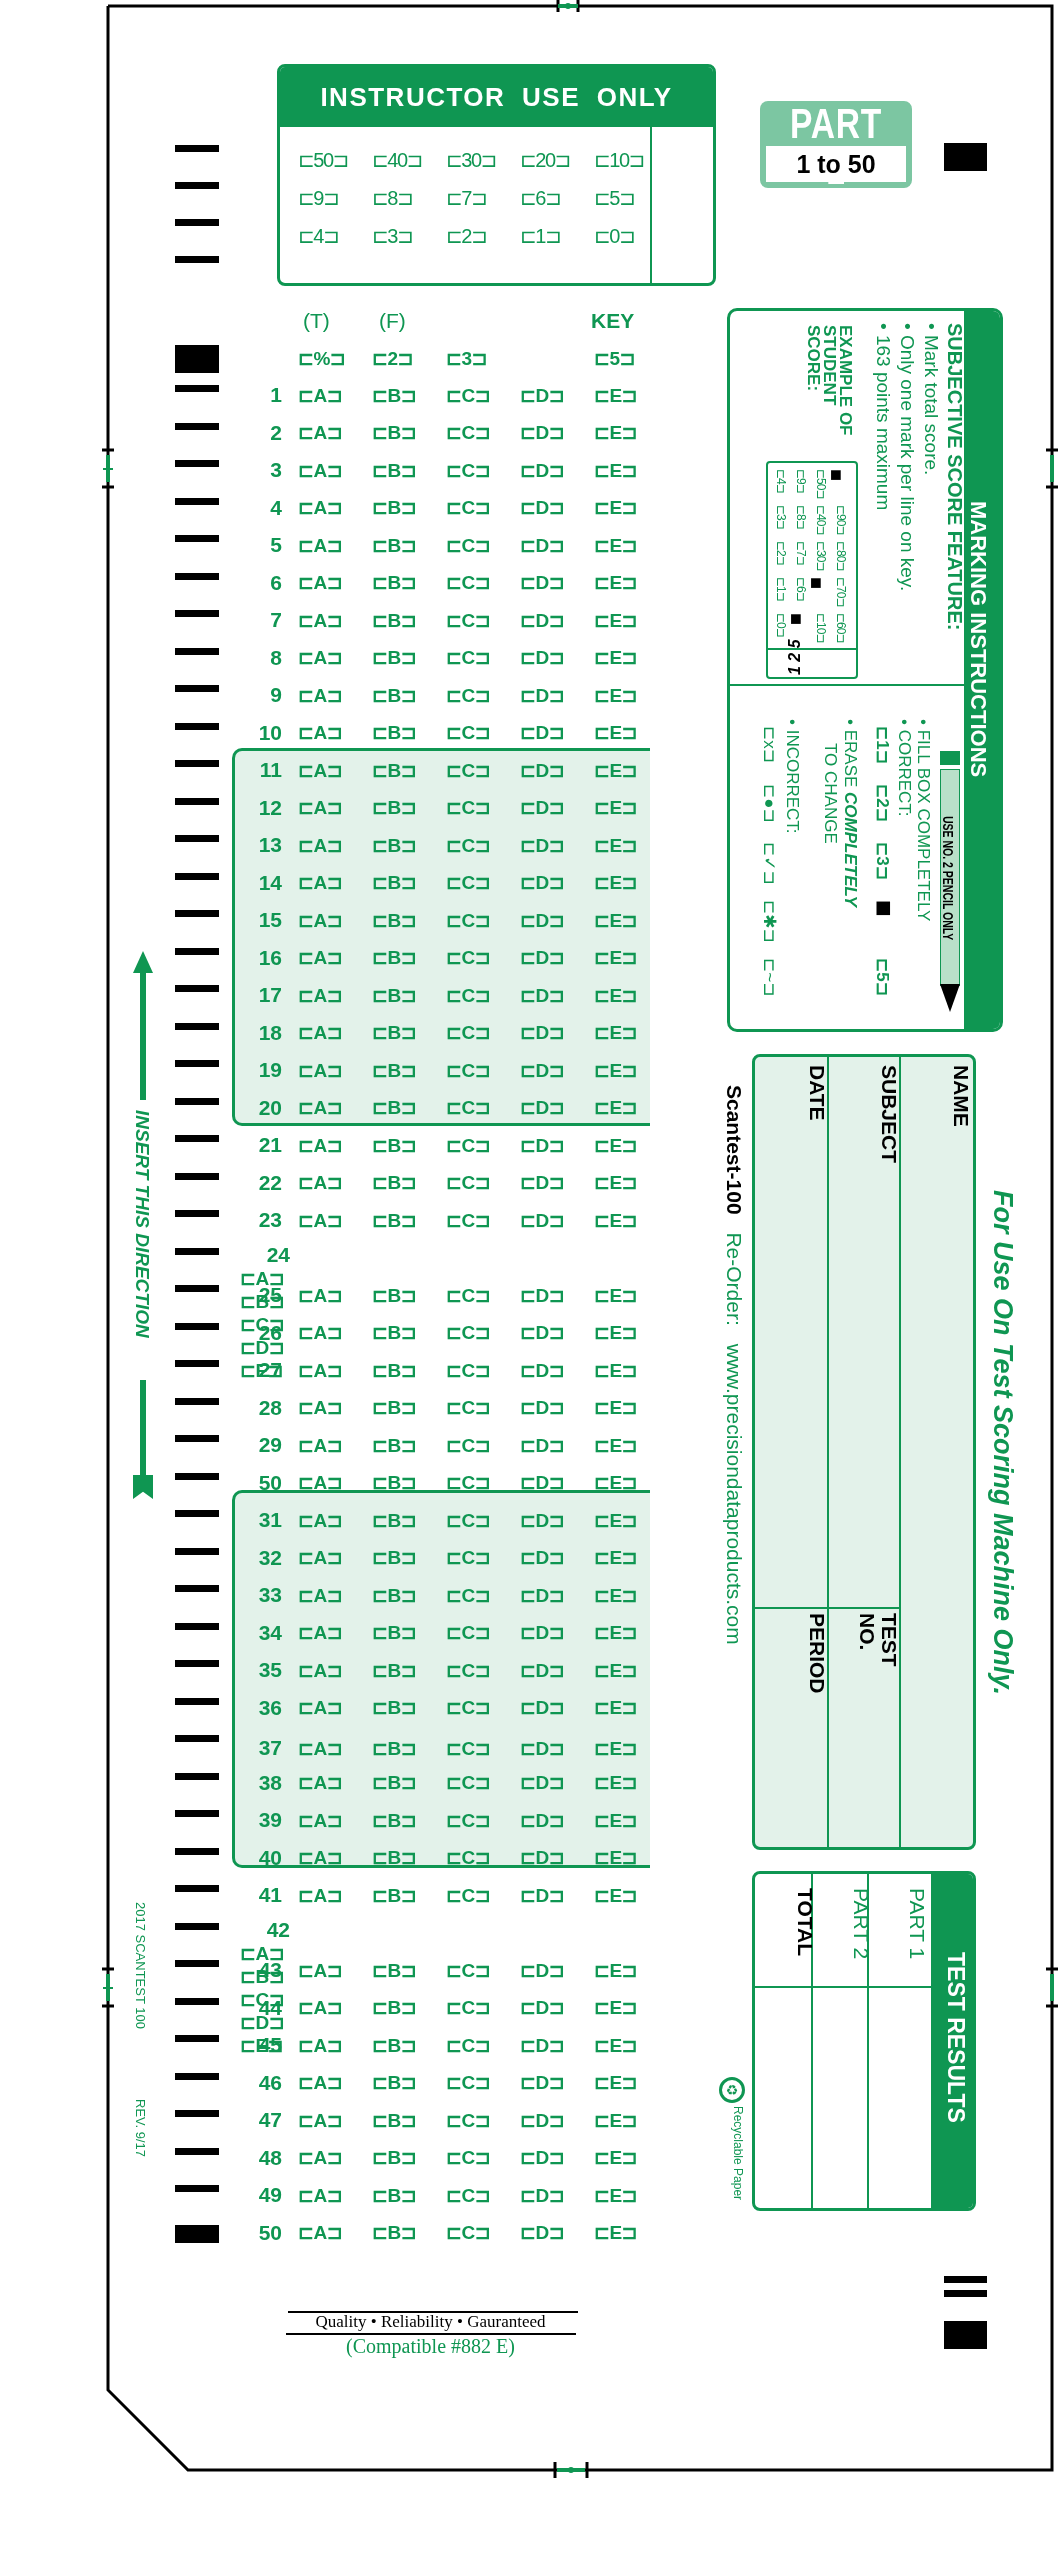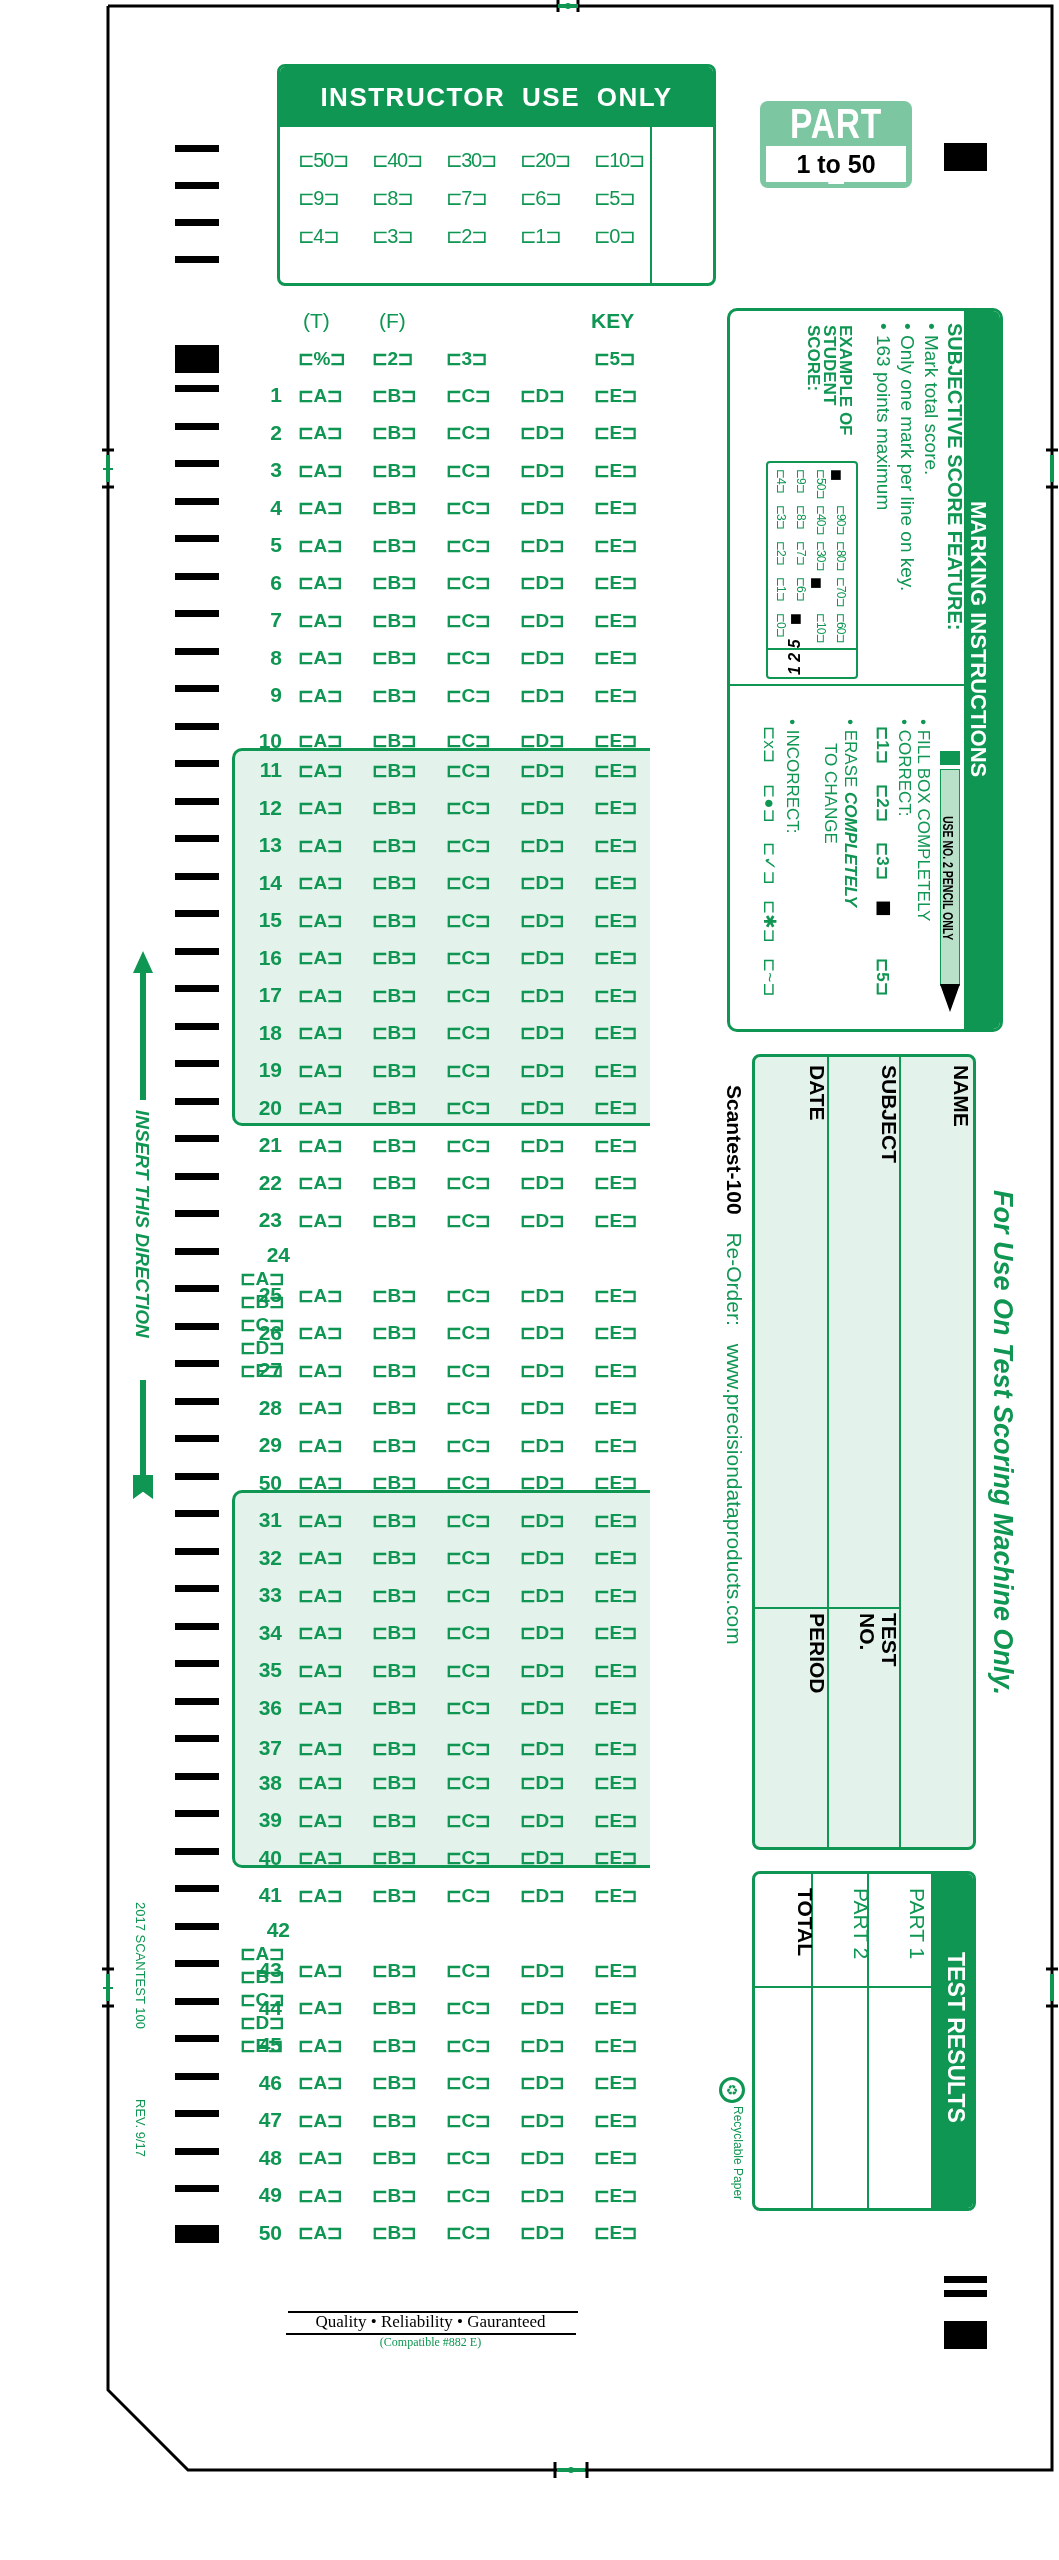--- a/index.html
+++ b/index.html
@@ -265,21 +265,21 @@
       <span class="bub">⊏E⊐</span>
     </div>
     <div class="arow" style="top: 680px;">
       <span class="qnum">9</span>
       <span class="bub">⊏A⊐</span>
       <span class="bub">⊏B⊐</span>
       <span class="bub">⊏C⊐</span>
       <span class="bub">⊏D⊐</span>
       <span class="bub">⊏E⊐</span>
     </div>
-    <div class="arow" style="top: 717.5px; margin-top: 8px;">
+    <div class="arow" style="top: 717.5px;">
       <span class="qnum">10</span>
       <span class="bub">⊏A⊐</span>
       <span class="bub">⊏B⊐</span>
       <span class="bub">⊏C⊐</span>
       <span class="bub">⊏D⊐</span>
       <span class="bub">⊏E⊐</span>
     </div>
     <div class="arow" style="top: 755px;">
       <span class="qnum">11</span>
       <span class="bub">⊏A⊐</span>
@@ -705,14 +705,14 @@
 <div style="position:absolute;left:140px;top:1380px;width:6px;height:100px;background:#0f9652;"></div>
 <div style="position:absolute;left:133px;top:1475px;width:20px;height:24px;background:#0f9652;clip-path:polygon(0 0,100% 0,100% 100%,50% 70%,0 100%);"></div>
 
 <div class="rot" style="left:148px;top:1902px;font-size:13px;">2017 SCANTEST 100</div>
 <div class="rot" style="left:148px;top:2099px;font-size:13px;">REV. 9/17</div>
 
 <div style="position:absolute;left:258px;top:2255px;width:345px;height:95px;">
   <div style="position:absolute;left:30px;top:56px;width:290px;height:2px;background:#000;"></div>
   <div style="position:absolute;left:0;right:0;top:57px;text-align:center;color:#000;font-family:'Liberation Serif',serif;font-size:17px;">Quality • Reliability • Gauranteed</div>
   <div style="position:absolute;left:28px;top:78px;width:290px;height:2px;background:#000;"></div>
-  <div style="position:absolute;left:0;right:0;top:80px;text-align:center;font-family:'Liberation Serif',serif;font-size:12px;">(Compatible #882 E)</div>
+  <div style="position:absolute;left:0;right:0;top:80px;text-align:center;font-family:'Liberation Serif',serif;font-size:20px;">(Compatible #882 E)</div>
 </div>
 
 </body></html>

